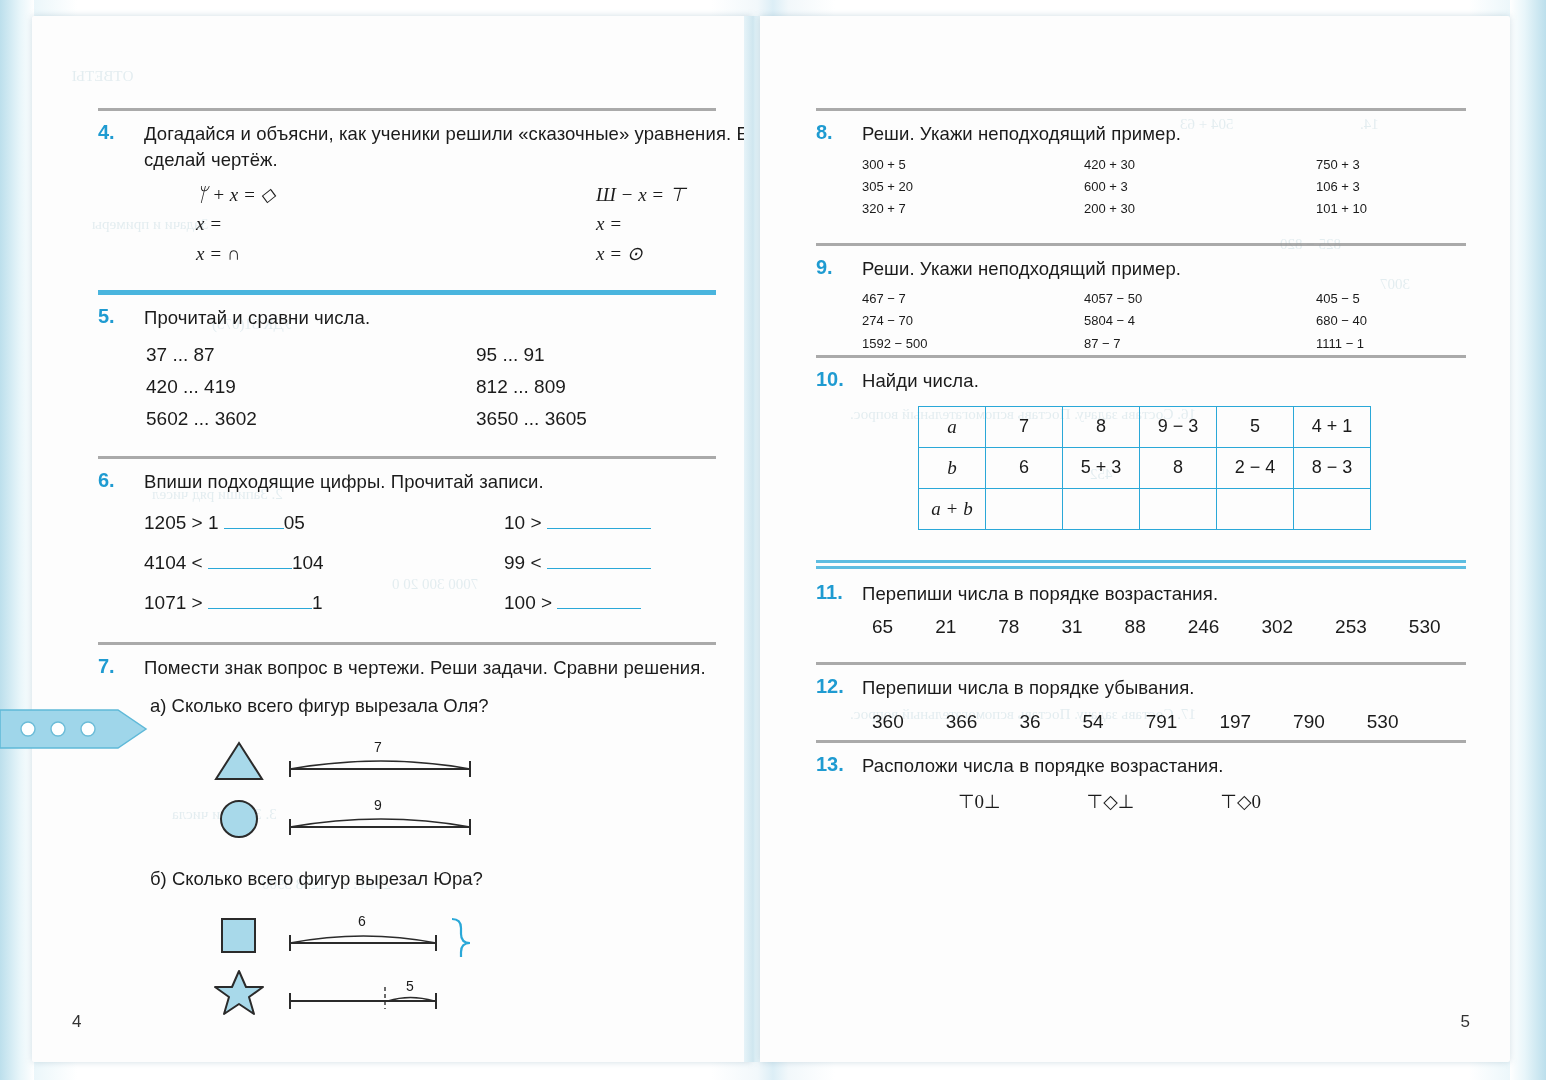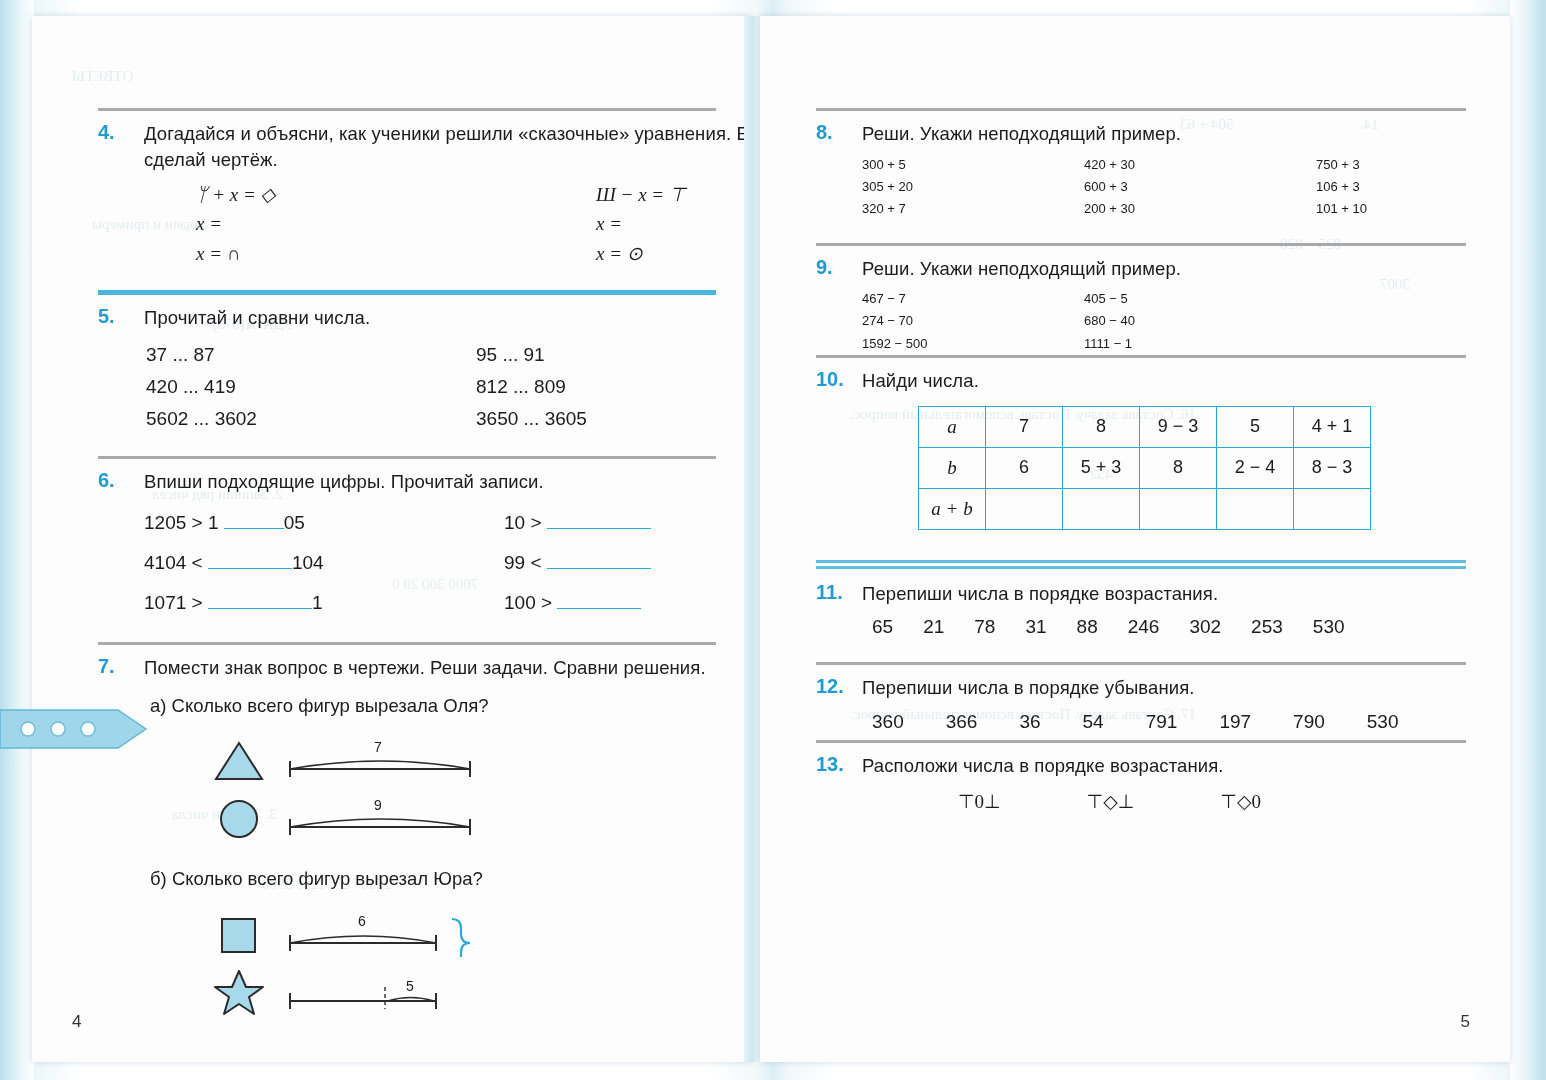--- a/index.html
+++ b/index.html
@@ -166,21 +166,21 @@
     line-height: 1.72;
   }
   .threecol .k1 { width: 222px; }
   .threecol .k2 { width: 232px; }
   .threecol .k3 { width: 180px; }
   .listrow {
     margin-top: 8px;
     font-size: 19px;
     letter-spacing: 3px;
     display: flex;
-    gap: 30px;
+    gap: 42px;
     padding-left: 10px;
   }
   .listrow span { letter-spacing: 0; }
   .symrow {
     margin-top: 10px;
     font-size: 19px;
     display: flex;
     gap: 86px;
     padding-left: 96px;
     font-family: "Liberation Serif", serif;
@@ -480,20 +480,25 @@
         <div class="rule"></div>
         <div class="row">
           <div class="num">9.</div>
           <div class="body">
             <div class="stmt">Реши. Укажи неподходящий пример.</div>
             <div class="threecol">
               <div class="k1">
                 <div>467 − 7</div>
                 <div>274 − 70</div>
                 <div>1592 − 500</div>
+              </div>
+              <div class="k2">
+                <div>4057 − 50</div>
+                <div>5804 − 4</div>
+                <div>87 − 7</div>
               </div>
               <div class="k3">
                 <div>405 − 5</div>
                 <div>680 − 40</div>
                 <div>1111 − 1</div>
               </div>
             </div>
           </div>
         </div>
       </div>

